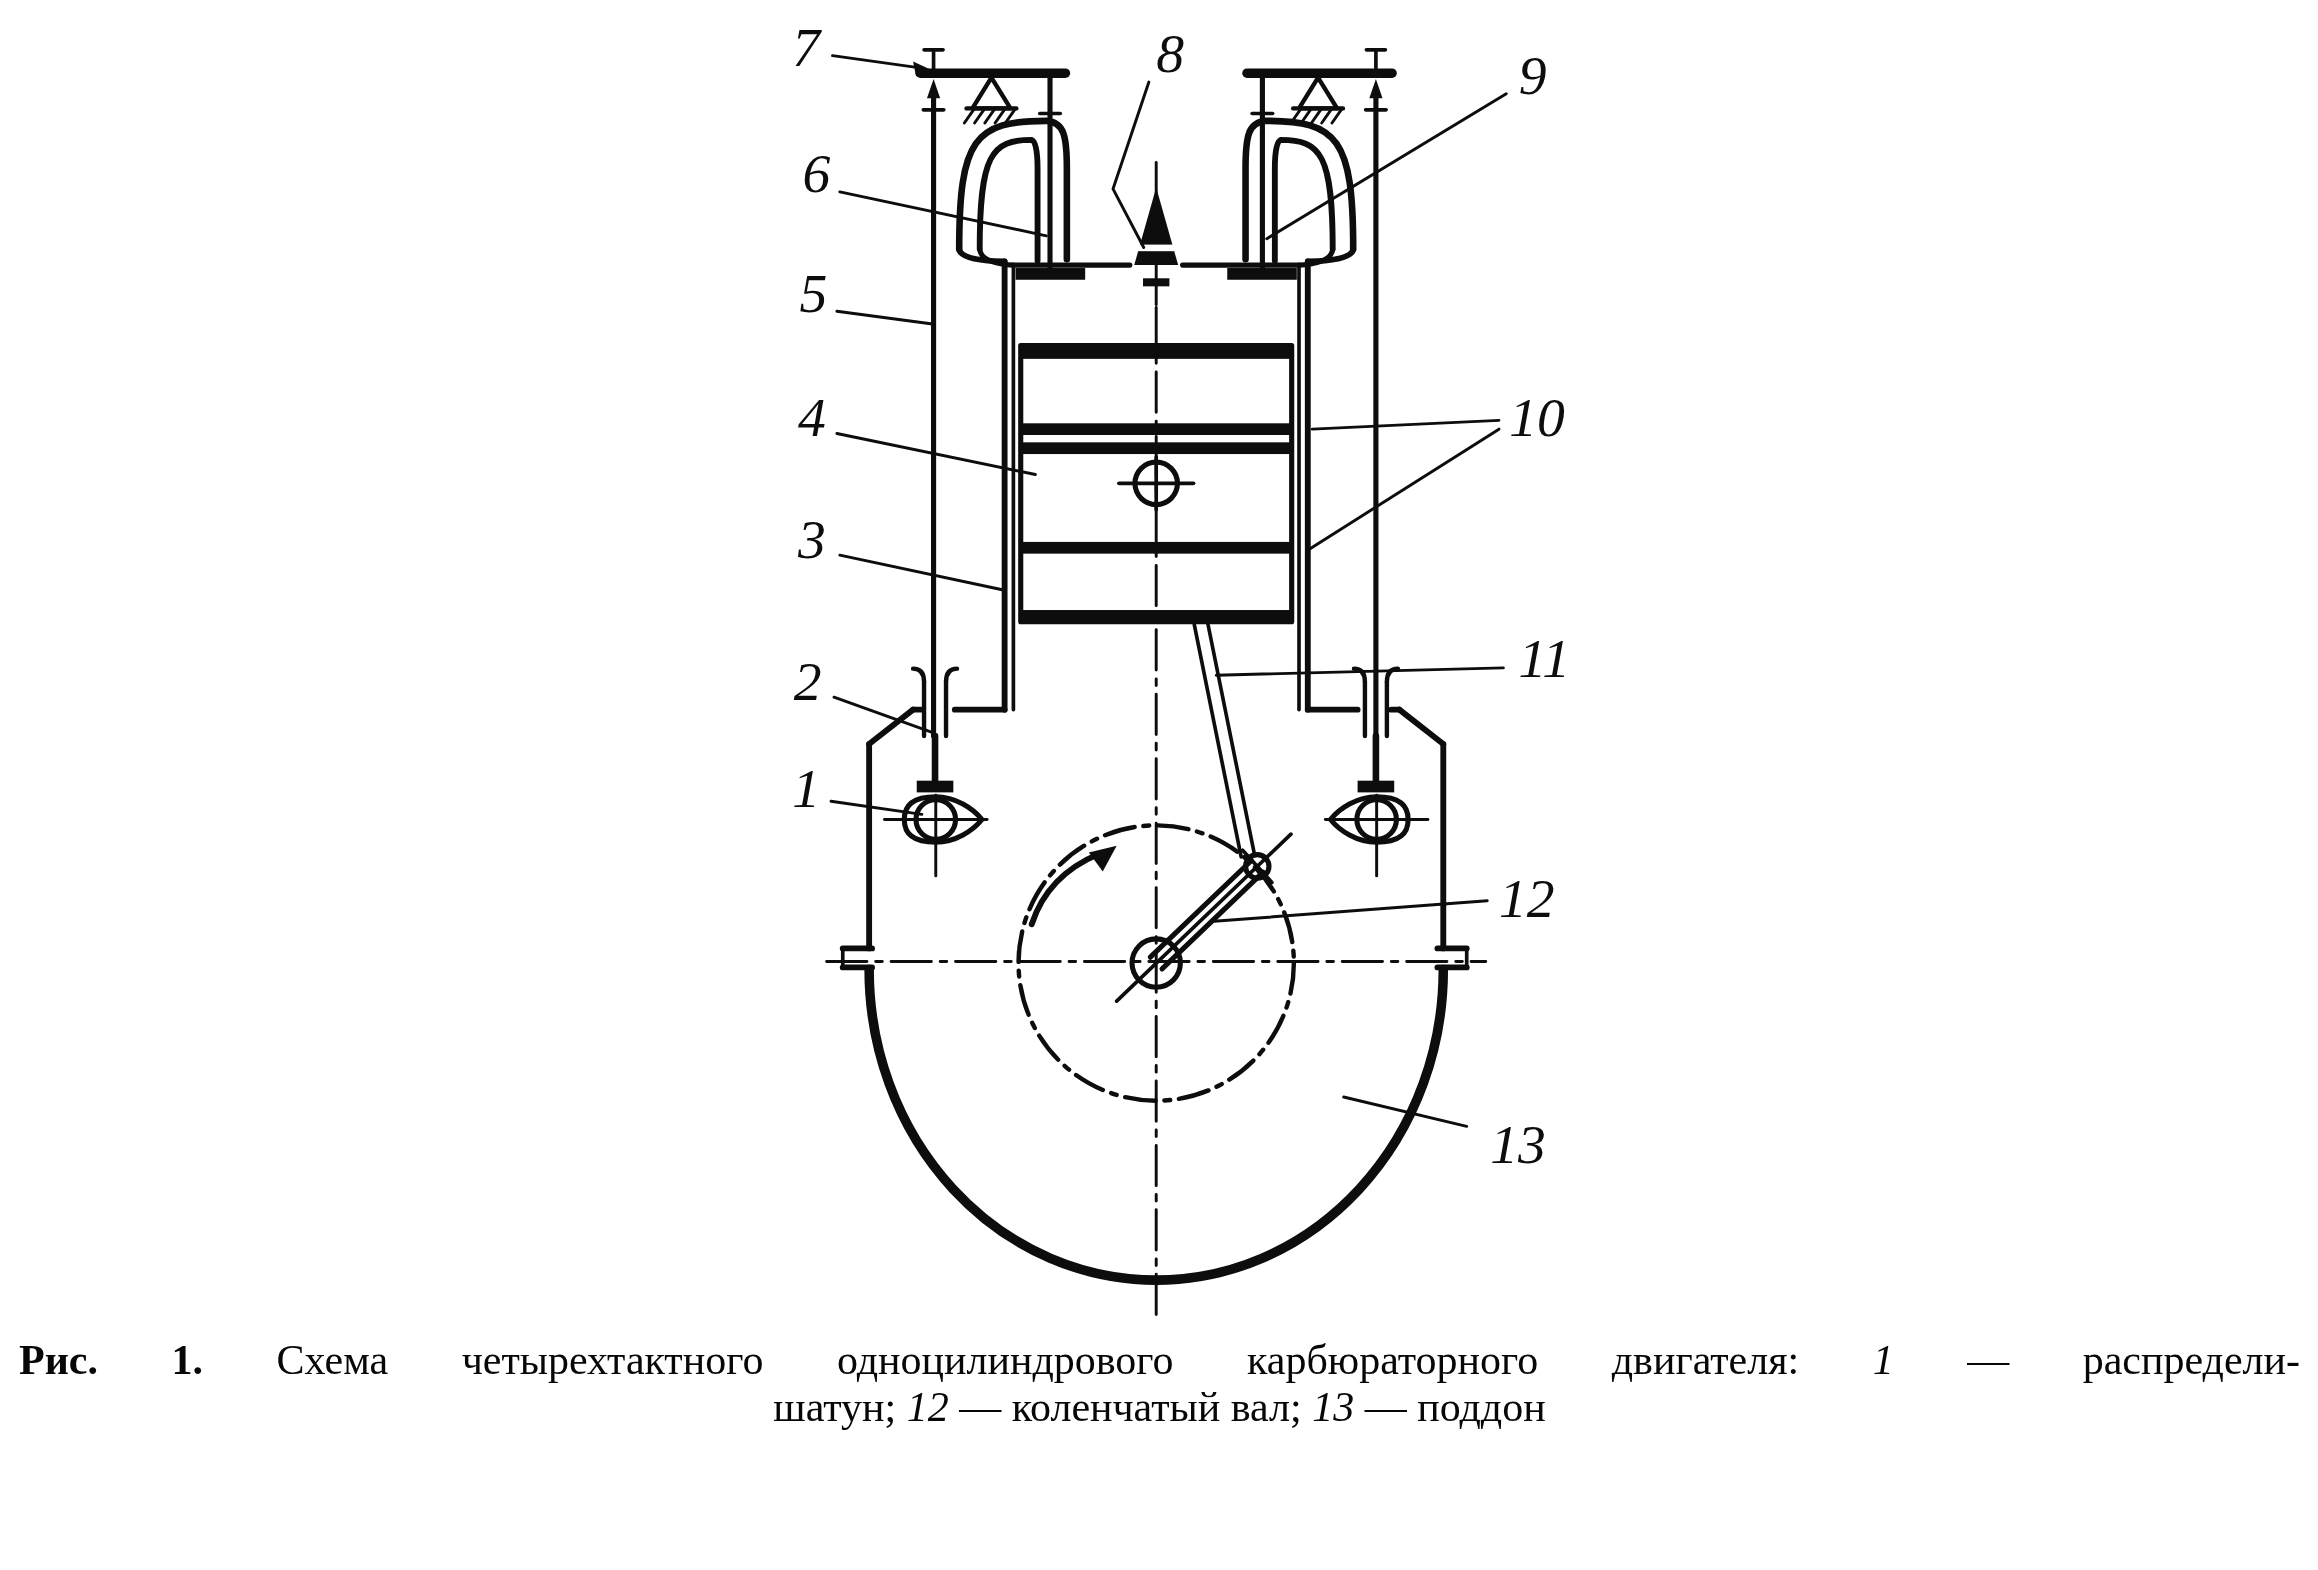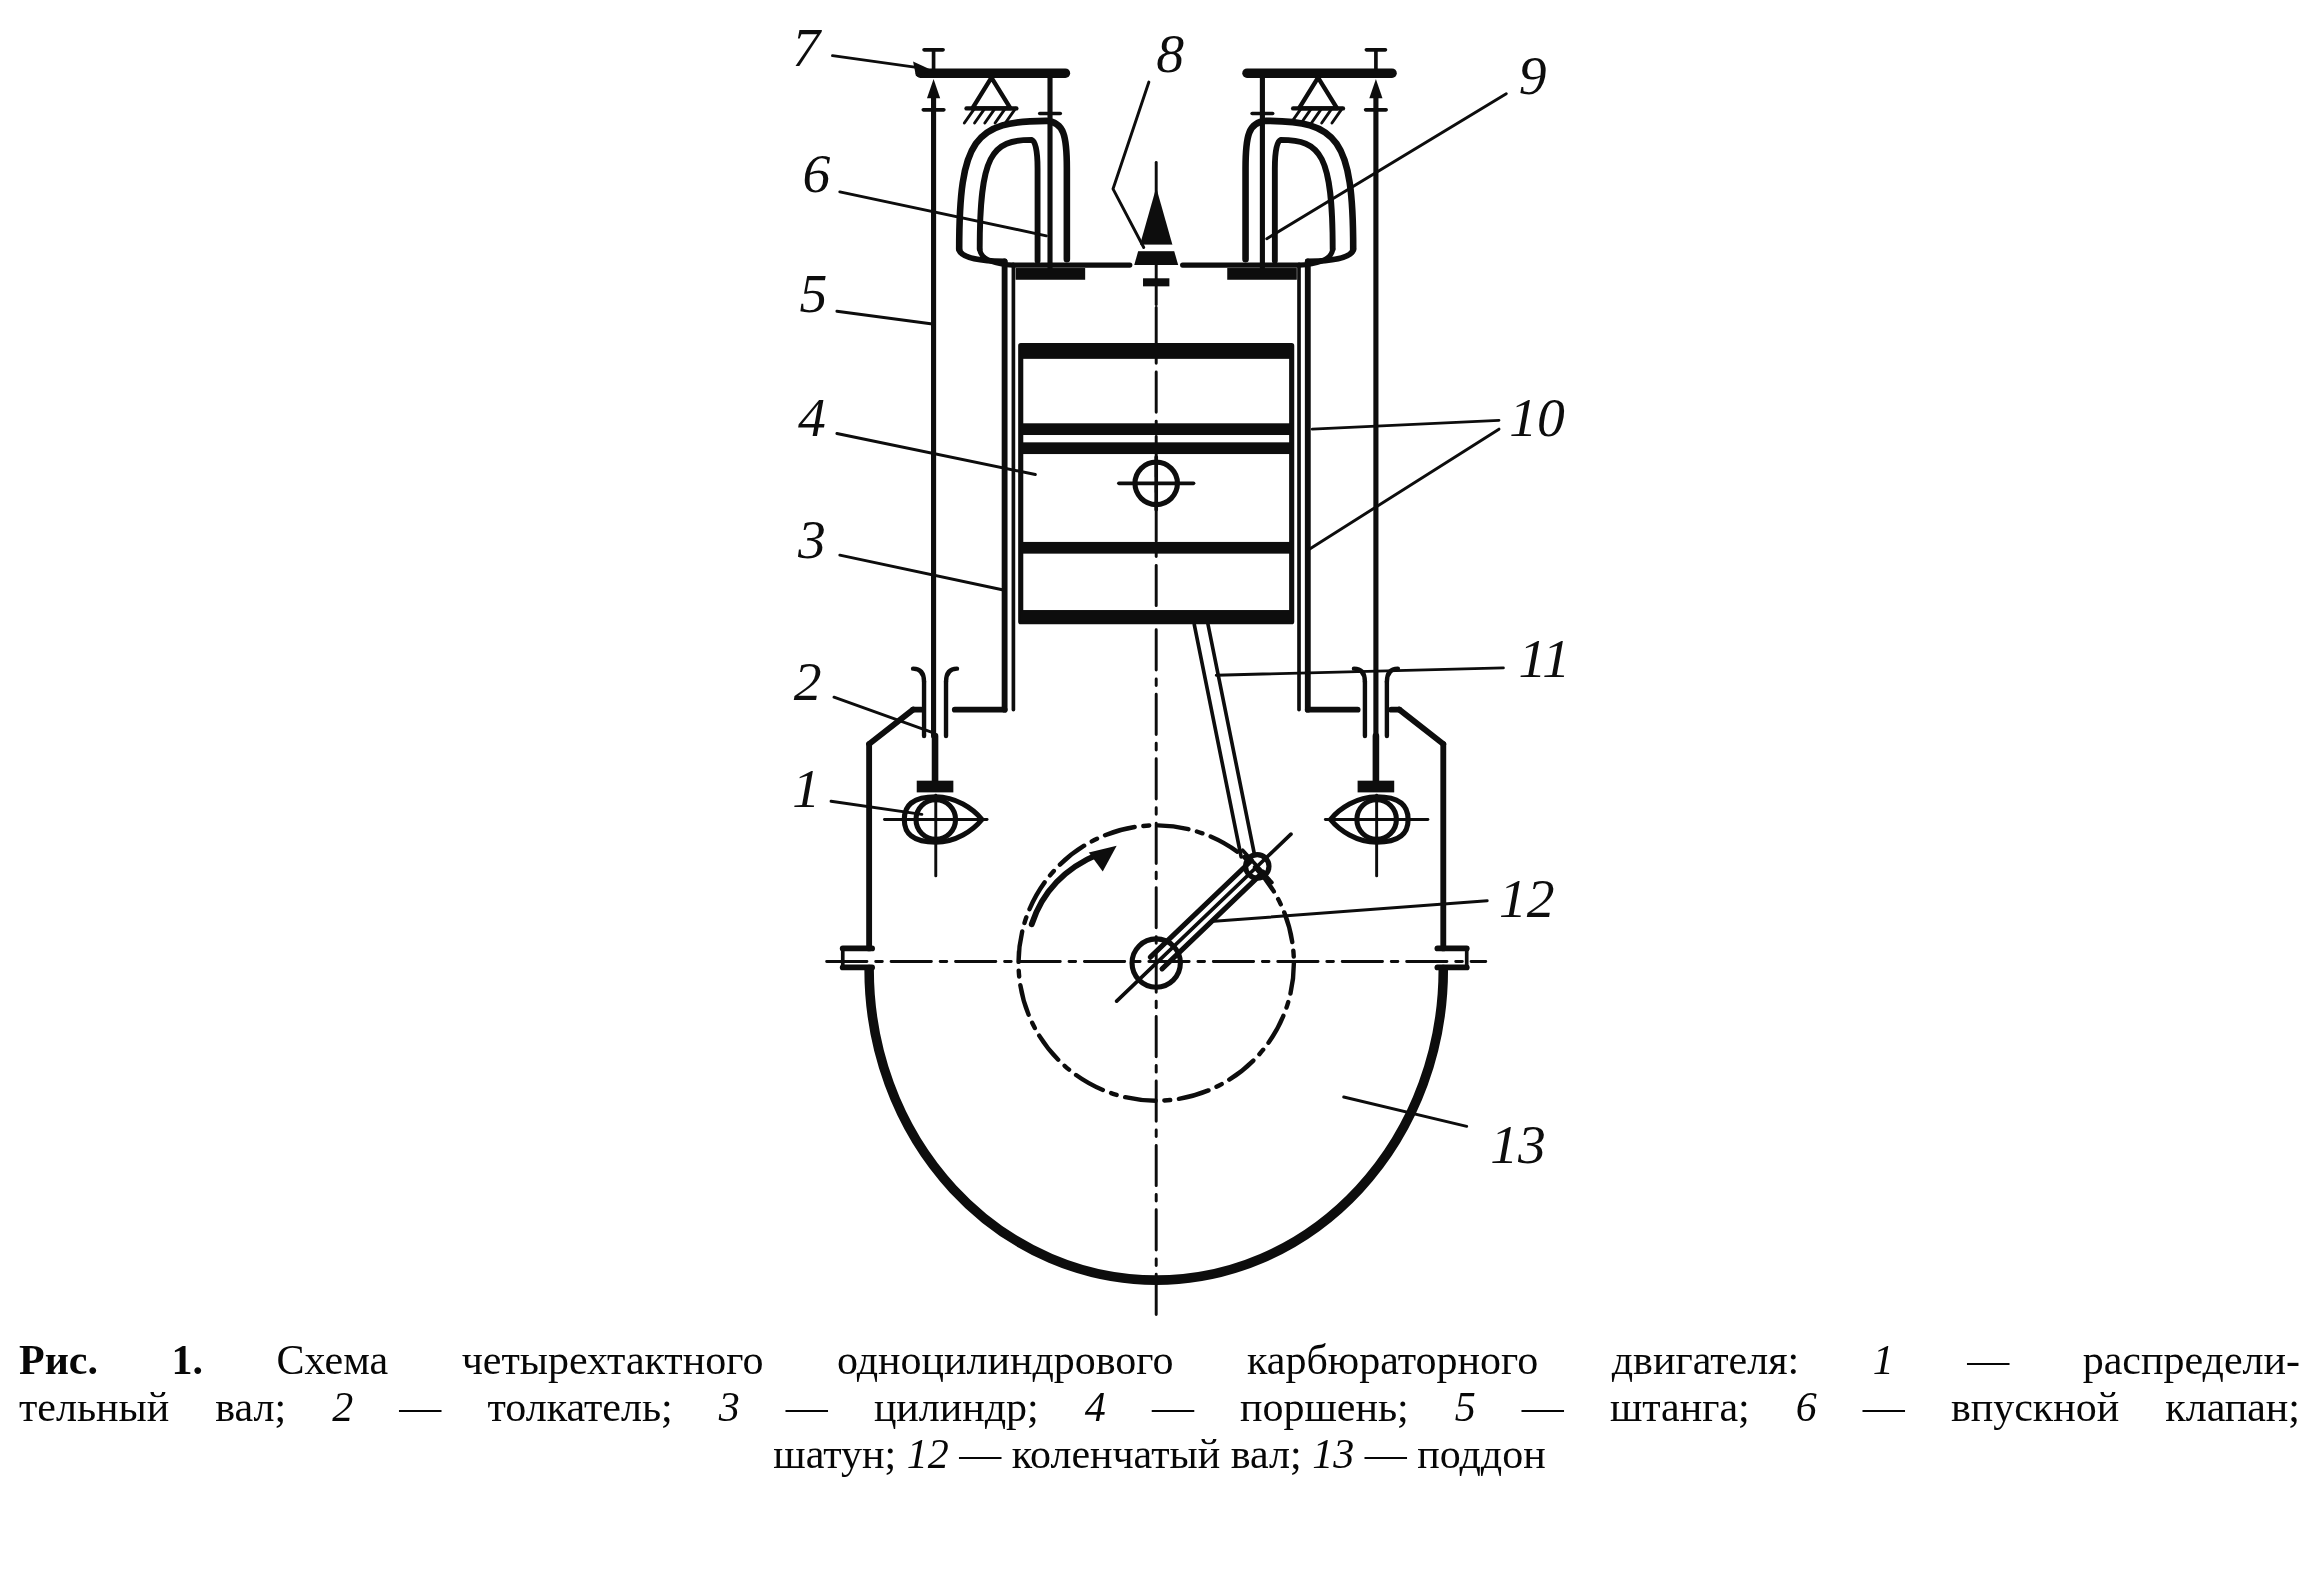--- a/index.html
+++ b/index.html
@@ -217,17 +217,16 @@
       <text class="co" x="2108" y="924" text-anchor="middle">11</text>
       <text class="co" x="1102" y="956" text-anchor="middle">2</text>
       <text class="co" x="1100" y="1102" text-anchor="middle">1</text>
       <text class="co" x="2084" y="1252" text-anchor="middle">12</text>
       <text class="co" x="2072" y="1588" text-anchor="middle">13</text>
     </g>
   </svg>
 
   <div class="caption" id="caption">
       <div class="cap-line"><span class="cap-b">Рис. 1. </span><span>Схема четырехтактного одноцилиндрового карбюраторного двигателя: </span><span class="cap-i">1</span><span> — распредели-</span></div>
-      <div class="cap-line"><span>тельный вал; </span><span class="cap-i">2</span><span> — толкатель; </span><span class="cap-i">3</span><span> — цилиндр; </span><span class="cap-i">4</span><span> — поршень; </span><span class="cap-i">5</span><span> — штанга; </span><span class="cap-i">6</span><span> — впускной клапан;</span></div>
       <div class="cap-line center"><span>шатун; </span><span class="cap-i">12</span><span> — коленчатый вал; </span><span class="cap-i">13</span><span> — поддон</span></div>
     </div>
 </div>
 
 
 </body></html>

